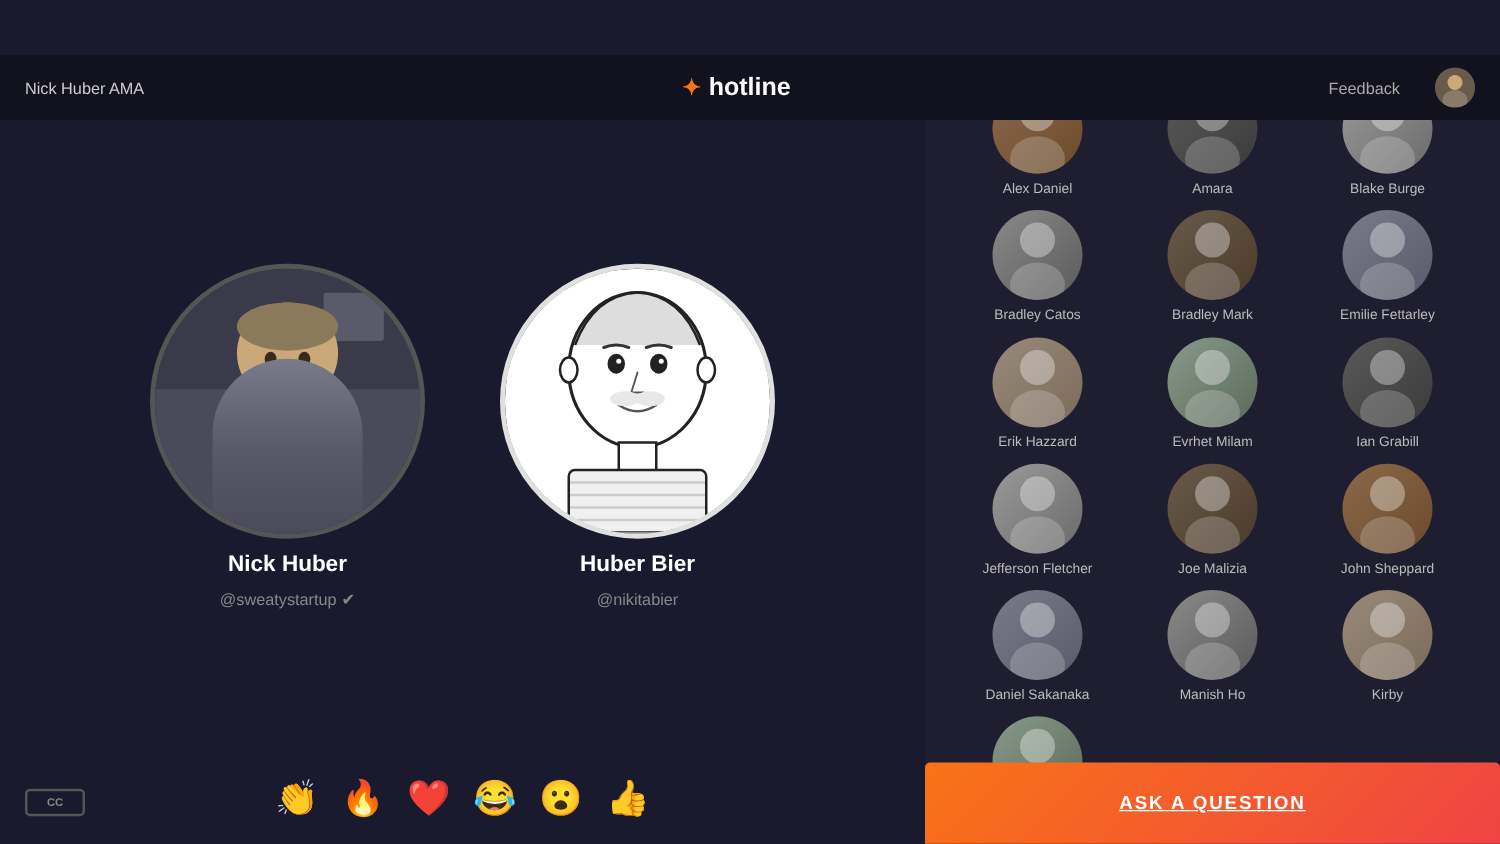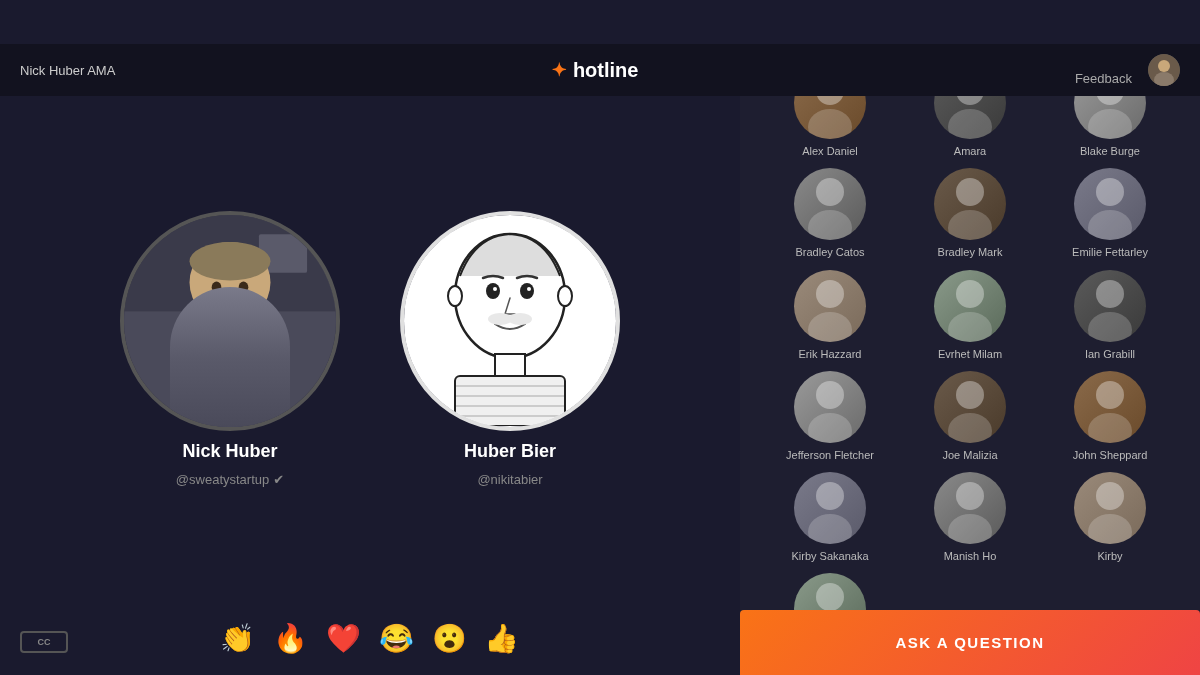--- a/index.html
+++ b/index.html
@@ -44,22 +44,22 @@
       color: #fff;
     }
 
     .logo-icon {
       color: #f97316;
       font-size: 18px;
     }
 
     .header-right {
       display: flex;
-      align-items: flex-end;
-      gap: 16px;
+      align-items: center;
+      gap: 28px;
     }
 
     .feedback-btn {
       font-size: 13px;
       color: #aaa;
     }
 
     .user-avatar-header {
       width: 32px;
       height: 32px;
@@ -256,20 +256,21 @@
       left: 0;
       right: 0;
       height: 65px;
       background: linear-gradient(135deg, #f97316 0%, #ef4444 100%);
       display: flex;
       align-items: center;
       justify-content: center;
       cursor: pointer;
       border-top-left-radius: 4px;
       border-top-right-radius: 4px;
+      text-decoration: underline;
     }
 
     .ask-question-text {
       font-size: 15px;
       font-weight: 700;
       color: #fff;
       letter-spacing: 1.5px;
       text-transform: uppercase;
     }
 
@@ -502,21 +503,21 @@
               <circle cx="36" cy="24" r="14" fill="rgba(255,255,255,0.35)"></circle>
               <ellipse cx="36" cy="60" rx="22" ry="18" fill="rgba(255,255,255,0.2)"></ellipse>
             </svg></div>
           <div class="audience-name">John Sheppard</div>
         </div>
         <div class="audience-member">
           <div class="audience-avatar" style="background: linear-gradient(135deg, rgb(122, 122, 138), rgb(90, 90, 106));"><svg width="72" height="72" viewBox="0 0 72 72">
               <circle cx="36" cy="24" r="14" fill="rgba(255,255,255,0.35)"></circle>
               <ellipse cx="36" cy="60" rx="22" ry="18" fill="rgba(255,255,255,0.2)"></ellipse>
             </svg></div>
-          <div class="audience-name">Kirby Sakanaka</div>
+          <div class="audience-name">Daniel Sakanaka</div>
         </div>
         <div class="audience-member">
           <div class="audience-avatar" style="background: linear-gradient(135deg, rgb(138, 138, 138), rgb(90, 90, 90));"><svg width="72" height="72" viewBox="0 0 72 72">
               <circle cx="36" cy="24" r="14" fill="rgba(255,255,255,0.35)"></circle>
               <ellipse cx="36" cy="60" rx="22" ry="18" fill="rgba(255,255,255,0.2)"></ellipse>
             </svg></div>
           <div class="audience-name">Manish Ho</div>
         </div>
         <div class="audience-member">
           <div class="audience-avatar" style="background: linear-gradient(135deg, rgb(154, 138, 122), rgb(122, 106, 90));"><svg width="72" height="72" viewBox="0 0 72 72">

